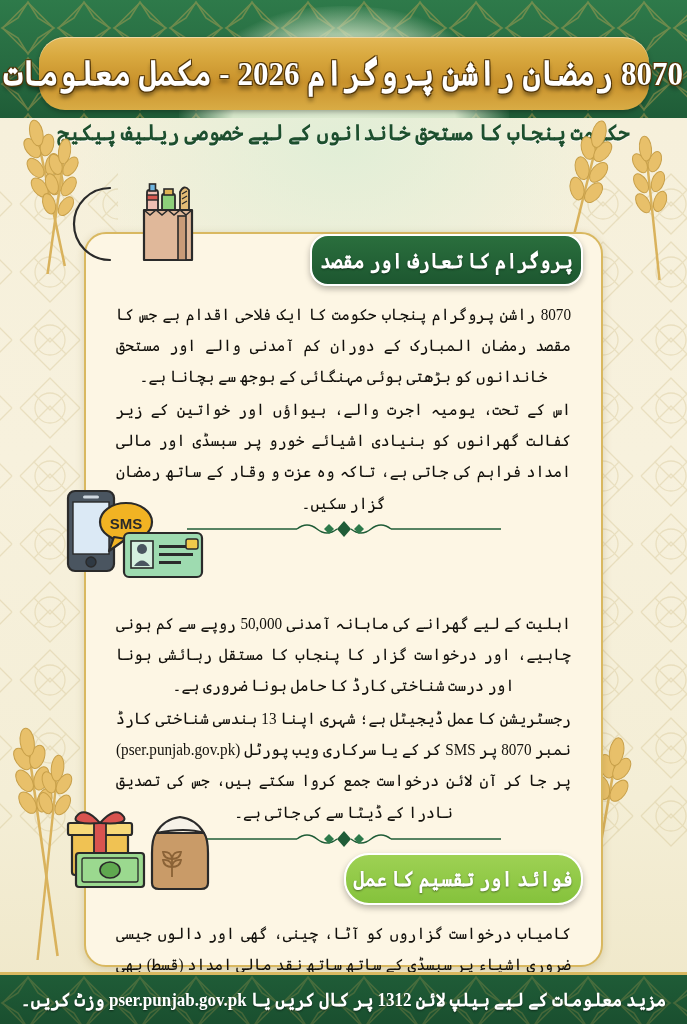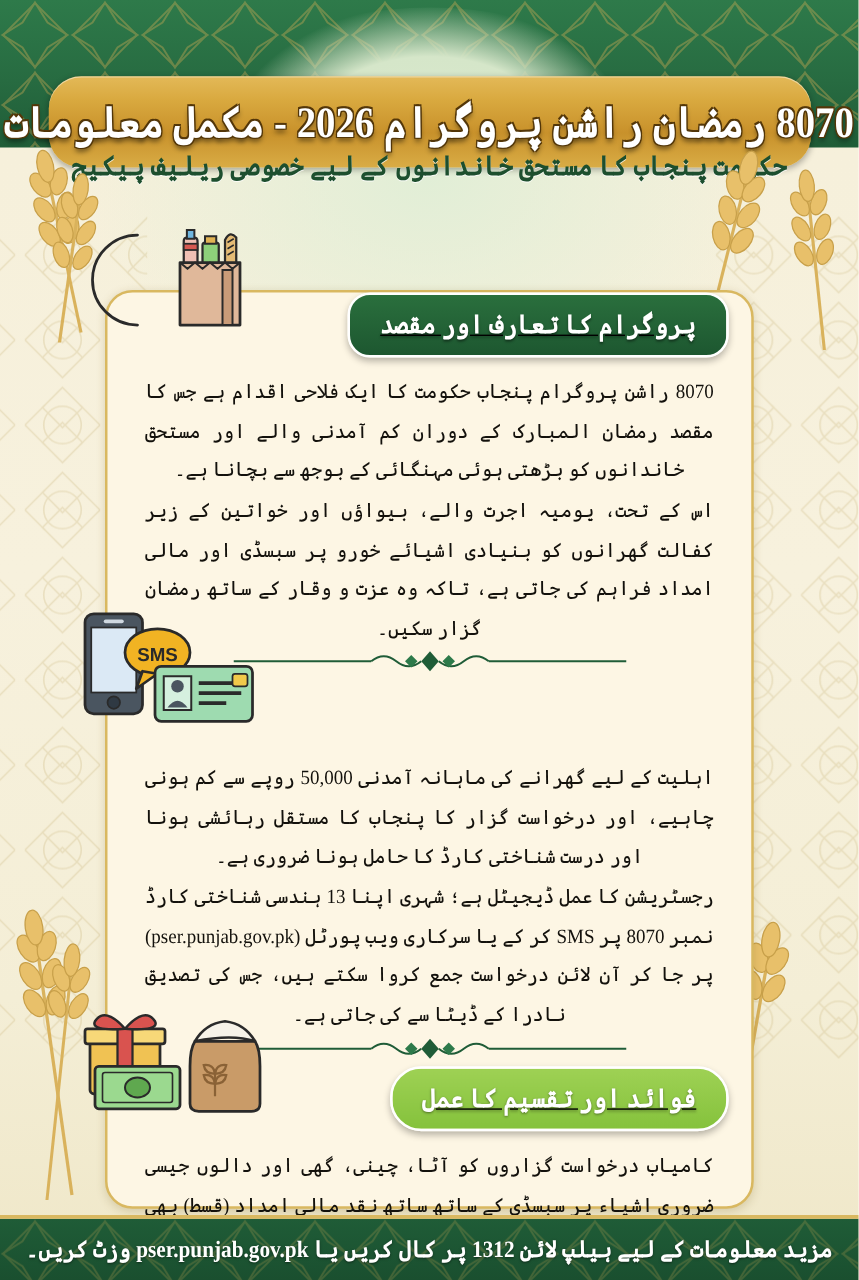--- a/index.html
+++ b/index.html
@@ -44,21 +44,21 @@
     background:radial-gradient(ellipse at 50% 72%, #dce9cf 0%, #d5e6c9 48%, rgba(213,230,201,0) 72%);
     border-radius:50% 50% 0 0;
   }
 
   .title-bar{
     position:absolute; left:50%; transform:translateX(-50%);
     top:37px; width:610px; height:73px;
     border-radius:26px;
     background:linear-gradient(180deg,#e3b958 0%,#d9a93f 26%,#c8912b 62%,#d9ac45 100%);
     box-shadow:0 2px 5px rgba(0,0,0,.30), inset 0 1px 0 rgba(255,255,255,.45);
-    display:flex; align-items:center; justify-content:center;margin-top:24px;
+    display:flex; align-items:center; justify-content:center;
   }
   .title-text{
     color:#ffffff; font-size:31px; font-weight:bold; line-height:1;
     letter-spacing:.4px; white-space:nowrap;
     text-shadow:0 0 1px #4a3000, 1px 1px 0 #55380a, -1px 1px 0 #55380a,
                 1px -1px 0 #55380a, -1px -1px 0 #55380a, 0 3px 4px rgba(0,0,0,.45);
     transform:scaleY(1.12);
   }
 
   .subtitle{
@@ -80,24 +80,23 @@
   }
 
   .section{ position:relative; }
 
   .badge-row{ position:relative; height:58px; }
   .badge{
     position:absolute; right:18px; top:0;
     height:52px; min-width:228px;
     border-radius:18px;
     display:flex; align-items:center; justify-content:center;
-    padding:0 24px;
+    padding:0 8px;
     border:2.5px solid #ffffff;
     box-shadow:0 3px 6px rgba(0,0,0,.28);
-    text-decoration:underline;
   }
   .badge-text{
     color:#ffffff; font-size:19px; font-weight:bold; white-space:nowrap;
     text-shadow:0 1px 2px rgba(0,0,0,.45);
     transform:scaleY(1.1);
   }
   .badge-1{ background:linear-gradient(180deg,#2a6f3d 0%,#1d5730 100%); }
   .badge-2{ background:linear-gradient(180deg,#4a9356 0%,#36783f 100%); }
   .badge-3{ background:linear-gradient(180deg,#9ed154 0%,#85c23c 100%);border-radius:25px; }
 

